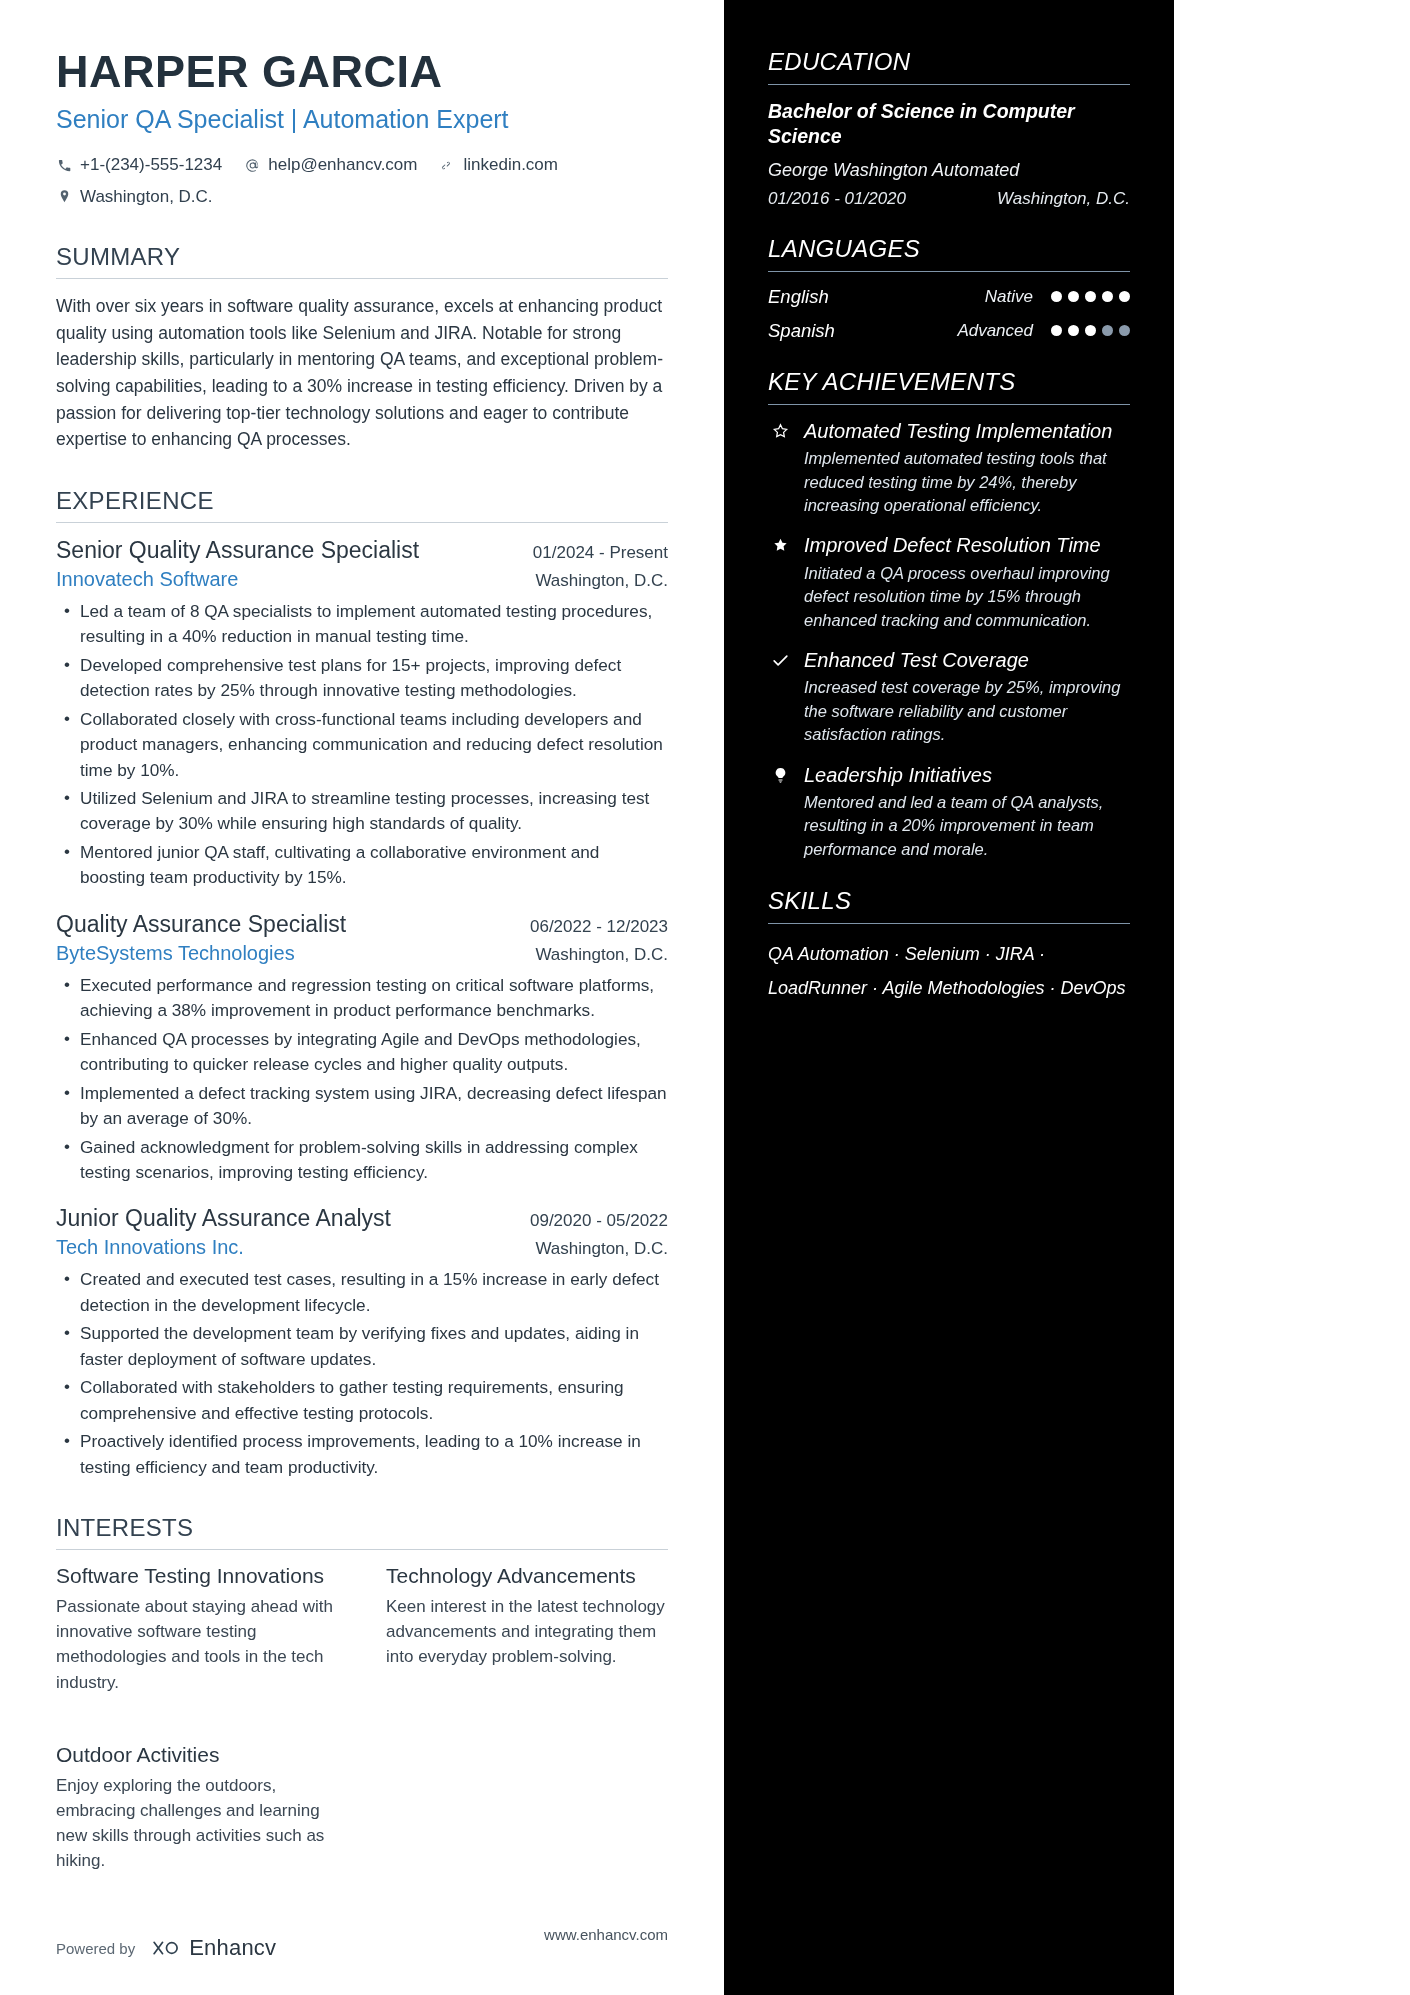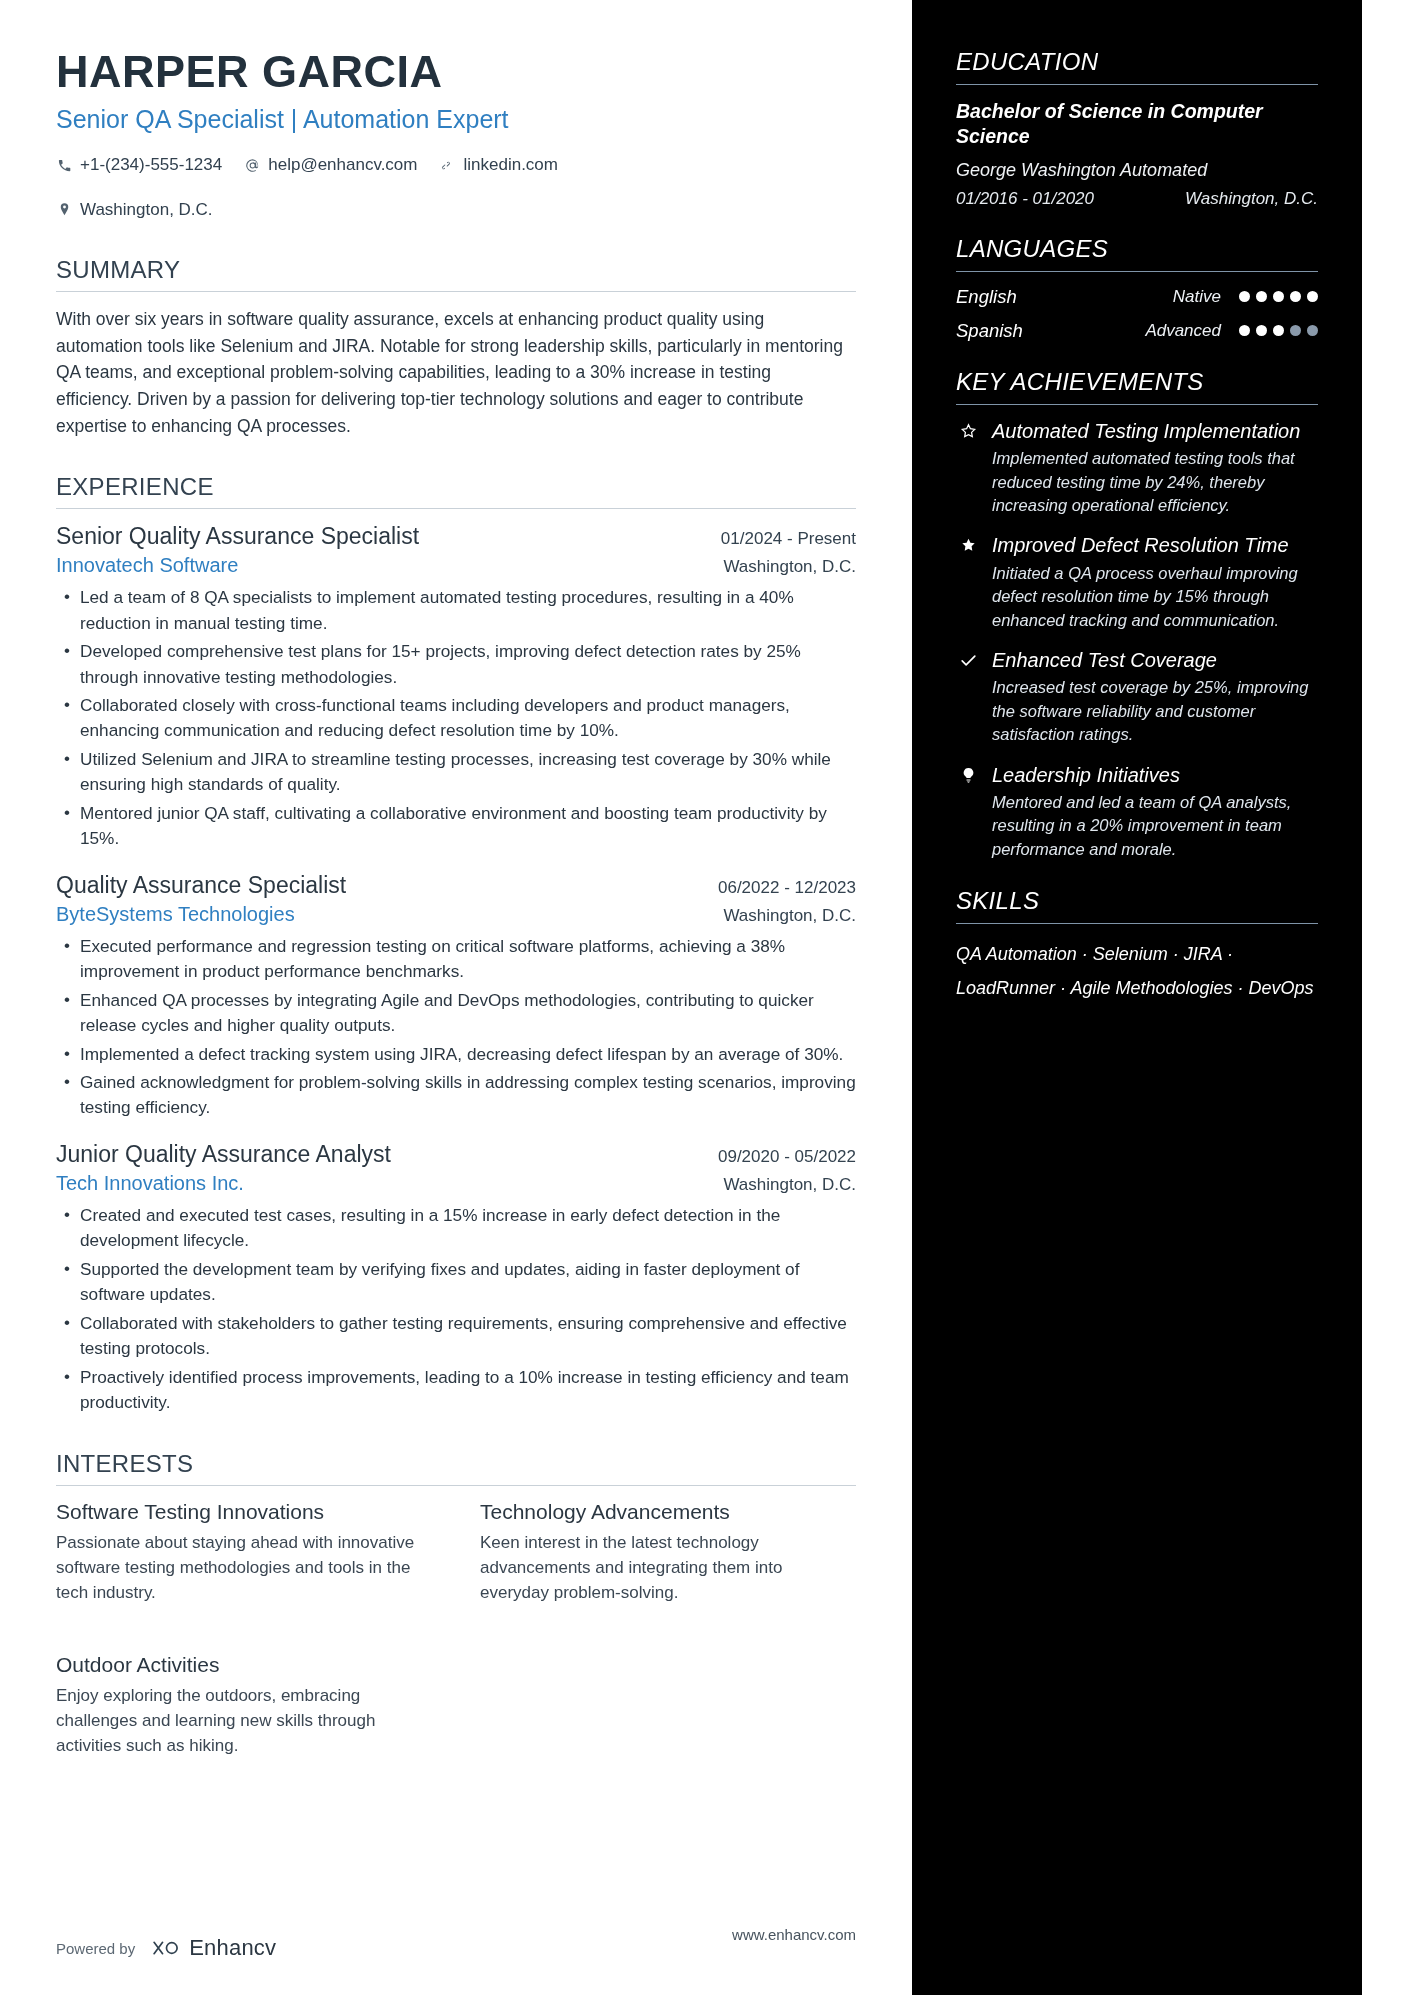--- a/index.html
+++ b/index.html
@@ -8,21 +8,21 @@
     height: 1995px;
     font-family: "Liberation Sans", sans-serif;
     background: #ffffff;
     color: #1f2a33;
     overflow: hidden;
   }
   .page { position: relative; width: 1410px; height: 1995px; display: flex; }
 
   
   .left {
-    width: 912px;
+    width: 724px;
     padding: 48px 56px 0 56px;
     position: relative;
   }
 
   .name {
     font-size: 45px;
     font-weight: bold;
     letter-spacing: 0.5px;
     color: #23313d;
     line-height: 1.05;
@@ -31,21 +31,21 @@
   .headline {
     font-size: 25px;
     color: #2f7fc1;
     margin-bottom: 18px;
     font-weight: 400;
   }
   .contact-row {
     display: flex;
     flex-wrap: wrap;
     align-items: flex-end;
-    gap: 19px 22px;
+    gap: 6px 22px;
     font-size: 17px;
     color: #32414f;
     line-height: 1.5;
     max-width: 640px;
   }
   .contact-item { display: flex; align-items: center; gap: 7px; }
   .ci-icon {
     width: 17px; height: 17px;
     display: inline-flex; align-items: center; justify-content: center;
     color: #53626f;

